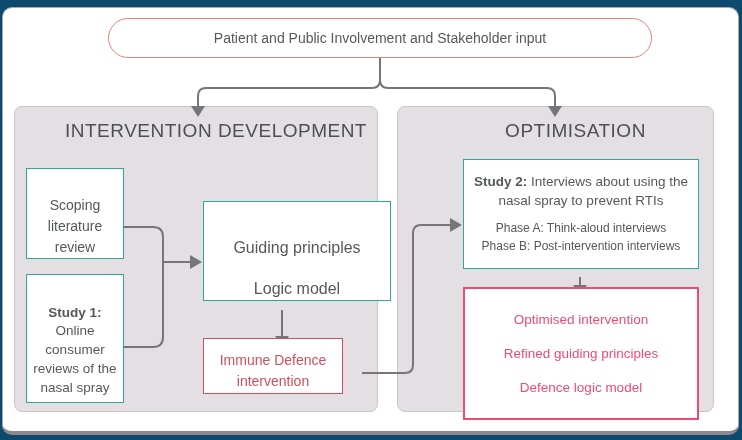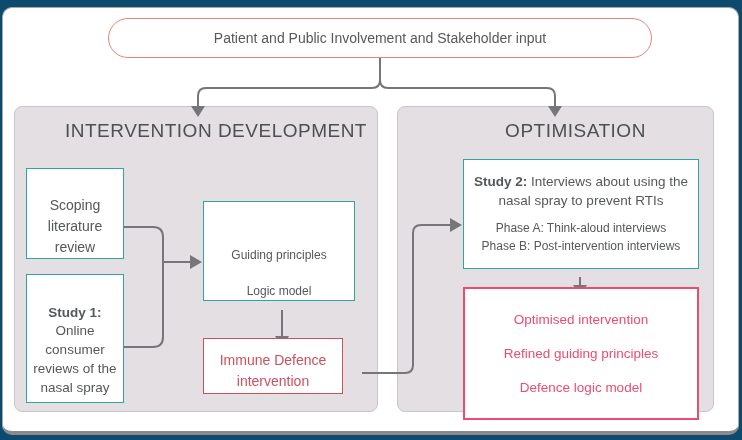--- a/index.html
+++ b/index.html
@@ -88,21 +88,21 @@
     font-size: 13.5px;
     line-height: 1.45;
   }
   .node.teal { border: 1.5px solid var(--teal); }
   .node.red  { border: 1.5px solid var(--red);  color: var(--red); }
   .node.pink { border: 2px solid var(--pink);   color: var(--pink); }
   .bold { font-weight: bold; }
   
   .scoping { left: 11px; top: 61px;  width: 98px;  height: 91px;  line-height: 1.5; font-size: 14px; }
   .study1  { left: 11px; top: 167px; width: 98px;  height: 129px; padding: 4px; line-height: 1.4; }
-  .guiding { left: 188px; top: 94px; width: 152px; height: 100px; gap: 18px; font-size: 12px; }
+  .guiding { left: 188px; top: 94px; width: 188px; height: 100px; gap: 18px; font-size: 16px; }
   .immune  { left: 188px; top: 231px; width: 140px; height: 56px; padding: 2px 14px; font-size: 14px; }
   
   .study2 {
     left: 65px; top: 52px; width: 236px; height: 110px;
     padding: 10px 10px; justify-content: center;
   }
   .study2 .lead { line-height: 1.4; }
   .study2 .phases { margin-top: 8px; font-size: 12px; line-height: 1.5; }
   .outcomes {
     left: 65px; top: 180px; width: 236px; height: 133px;

